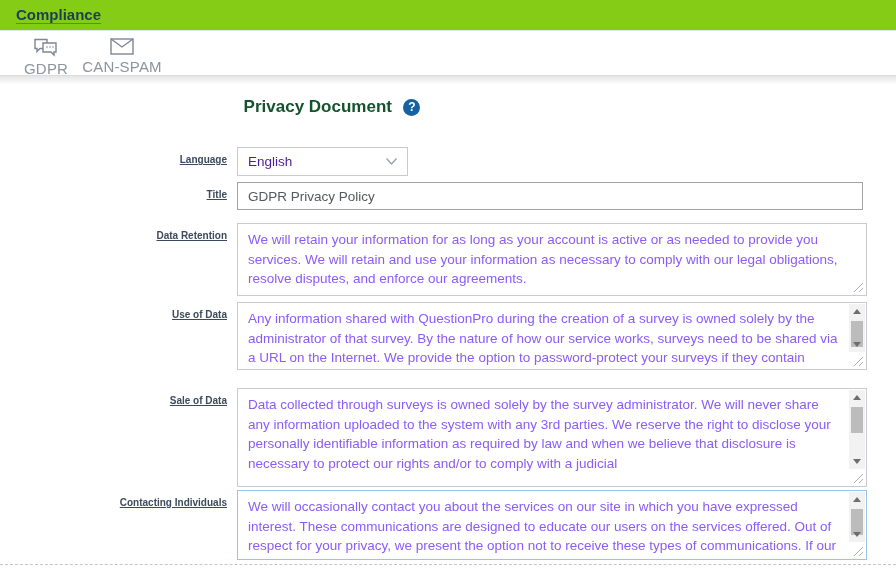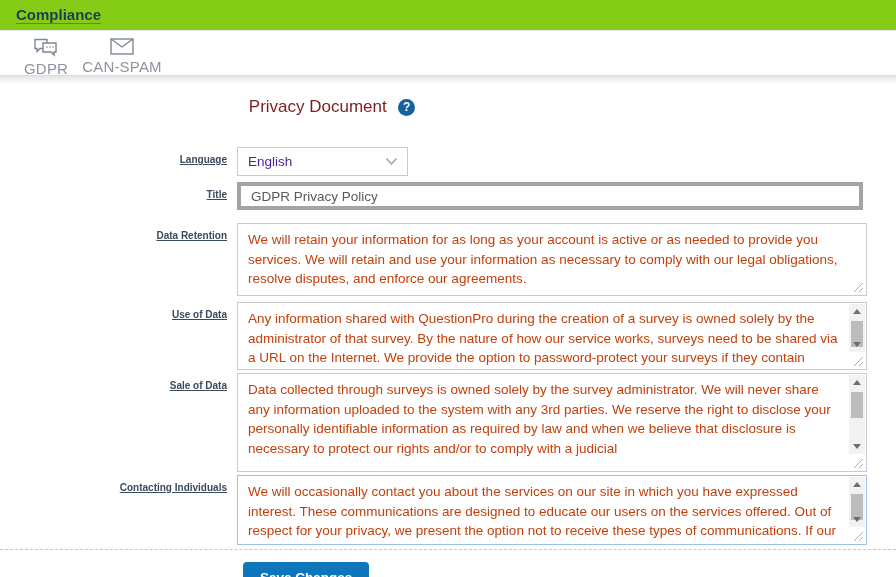--- a/index.html
+++ b/index.html
@@ -16,54 +16,54 @@
   .toolbar { display:flex; gap:14px; padding:5px 0 2px 24px; background:#fff; height:44px; }
   .tab { display:flex; flex-direction:column; align-items:center; justify-content:flex-start;
     min-width:42px; cursor:pointer; }
   .tab-icon { height:24px; display:flex; align-items:center; justify-content:center; }
   .tab-label { font-size:15px; color:#8d949e; letter-spacing:.2px; margin-top:2px; }
   .toolbar-shadow { height:9px; border-top:1px solid #dcdcdc;
     background:linear-gradient(#e5e5e5, #fdfdfd); }
 
   
   .title-row { width:664px; text-align:center; margin-top:13px; height:24px; }
-  .page-title { display:inline; font-size:17px; font-weight:normal; color:#7f1d1d; vertical-align:middle; }
+  .page-title { display:inline; font-size:17px; font-weight:bold; color:#14532d; vertical-align:middle; }
   .help-icon { display:inline-flex; width:17px; height:17px; border-radius:50%;
     background:#1761a0; color:#fff; font-size:12px; font-weight:bold;
     align-items:center; justify-content:center; margin-left:7px; vertical-align:middle; cursor:pointer; }
 
   
   .form { margin-top:26px; }
   .frow { display:flex; align-items:flex-start; }
   .flabel { width:237px; padding:7px 10px 0 0; text-align:right;
     font-size:10px; font-weight:bold; color:#3b4a5c; white-space:nowrap; flex:none;text-decoration:underline; }
   .fctrl { flex:none; }
 
   .row-language { margin-bottom:6px; }
   .row-title { margin-bottom:13px; }
   .row-dr { margin-bottom:6px; }
-  .row-uod { margin-bottom:3px; }
+  .row-uod { margin-bottom:18px; }
   .row-sod { margin-bottom:3px; }
 
   
   .select-box { position:relative; width:171px; height:29px; border:1px solid #c8cbd0;
     background:#fff; cursor:pointer; }
   .select-value { position:absolute; left:10px; top:6px; font-size:13.5px; color:#4c1d95; }
   .select-chevron { position:absolute; right:9px; top:9px; }
 
   
-  .text-input { width:626px; height:28px; border:4px solid #a3a3a3; background:#fff;
+  .text-input { width:626px; height:28px; border:1px solid #a3a3a3; background:#fff;
     font-family:"Liberation Sans", sans-serif; font-size:13.5px; color:#55595e;
     padding:0 10px; outline:none; }
 
   
   .ta { position:relative; width:630px; border:1px solid #c8cbd0; background:#fff; overflow:hidden; }
   .ta.focused { border-color:#9cc3e5; }
   .ta-text { position:absolute; left:0; top:0; right:0; bottom:0; padding:6px 10px;
-    font-size:13.5px; line-height:19.5px; color:#c2410c; overflow:hidden; }
+    font-size:13.5px; line-height:19.5px; color:#8b5cf6; overflow:hidden; }
   .ta.has-sb .ta-text { right:18px; }
   .ta-dr  { height:73px; }
   .ta-uod { height:68px; }
   .ta-sod { height:99px; }
   .ta-ci  { height:70px; }
 
   
   .sb { position:absolute; top:1px; right:1px; bottom:17px; width:16px; background:#f2f2f2; }
   .sb-arrow { position:absolute; left:4px; width:0; height:0;
     border-left:4px solid transparent; border-right:4px solid transparent; }

